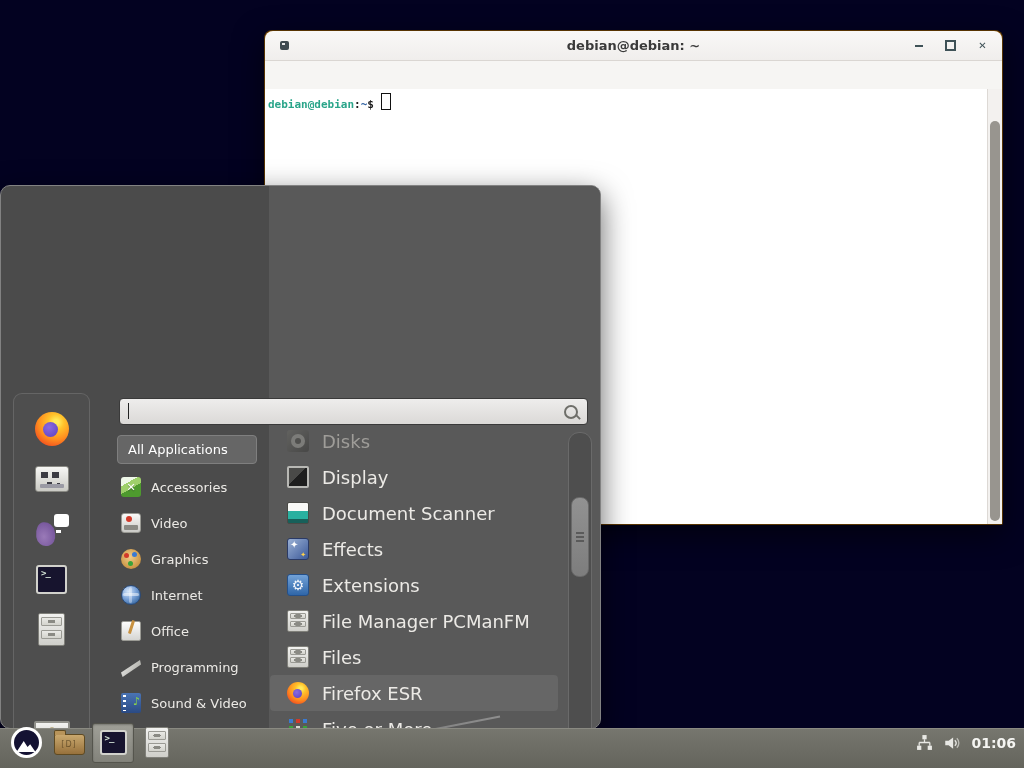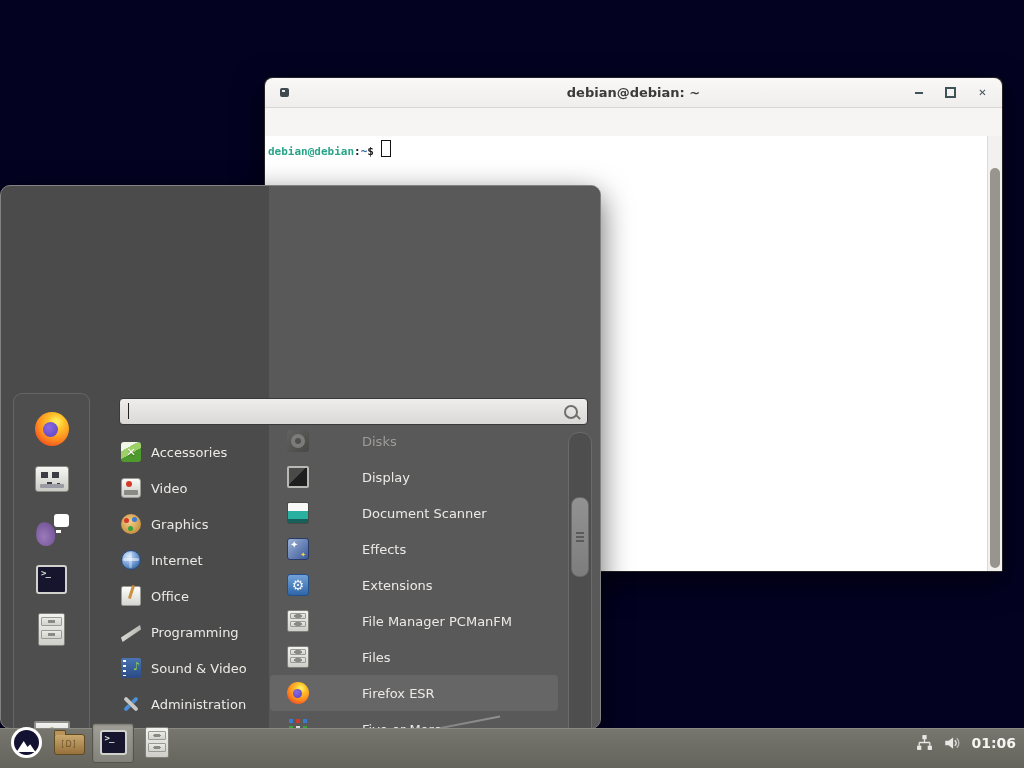--- a/index.html
+++ b/index.html
@@ -9,22 +9,22 @@
   
   .ico{position:relative;display:inline-block;flex:none;box-sizing:border-box;}
   .ci{width:20px;height:20px;}
   .ai{width:22px;height:22px;}
   .fi{width:34px;height:34px;}
   .ti{width:28px;height:28px;}
   .ico::before,.ico::after{box-sizing:border-box;}
 
   
   #terminal{position:absolute;left:264px;top:30px;width:737px;height:493px;z-index:1;
-    background:#404040;border:1px solid rgba(0,0,0,.45);border-radius:8px 8px 2px 2px;
-    box-shadow:0 10px 30px rgba(0,0,0,.55);margin-top:47px;}
+    background:#a16207;border:1px solid rgba(0,0,0,.45);border-radius:8px 8px 2px 2px;
+    box-shadow:0 10px 30px rgba(0,0,0,.55);}
   .titlebar{position:relative;height:29px;background:linear-gradient(#f9f8f7,#f0eeec);
     border-bottom:1px solid #dad6d2;border-radius:8px 8px 0 0;display:flex;align-items:center;}
   .win-icon{position:absolute;left:15px;top:10px;width:9px;height:9px;background:#3f4a50;border-radius:2px;}
   .win-icon::before{content:"";position:absolute;left:2px;top:2px;width:3px;height:2px;background:#e8e8e8;}
   .title{flex:1;text-align:center;font-weight:bold;font-size:13px;color:#3a3a3a;}
   .controls{position:absolute;right:8px;top:0;height:100%;display:flex;align-items:center;gap:9px;}
   .ctl{width:23px;height:20px;display:flex;align-items:center;justify-content:center;cursor:default;}
   .ctl-min::before{content:"";width:8px;height:2px;background:#3f5257;}
   .ctl-max::before{content:"";width:7px;height:7px;border:2px solid #3f5257;}
   .ctl-close::before{content:"✕";font-size:10px;font-weight:bold;color:#3f5257;}
@@ -66,21 +66,21 @@
   .cat-row{height:36px;display:flex;align-items:center;gap:10px;padding-left:16px;}
   .cat-row.selected{height:27px;width:128px;padding:0 0 0 10px;margin:1px 0 5px 12px;
     background:#666;border:1px solid #7f7f7f;border-radius:4px;}
   .clabel{font-size:13px;color:#eceae6;white-space:nowrap;}
   .cat-row.selected .clabel{color:#fff;}
 
   .apps-list{position:absolute;left:269px;top:239px;width:296px;height:468px;overflow:hidden;}
   .app-row{height:36px;display:flex;align-items:center;gap:13px;padding-left:17px;
     margin-right:8px;border-radius:4px;}
   .app-row:first-of-type{margin-top:-2px;}
-  .alabel{font-size:13px;color:#eceae6;white-space:nowrap;margin-left:40px;}
+  .alabel{font-size:18px;color:#eceae6;white-space:nowrap;}
   .app-row.highlighted{background:rgba(255,255,255,.08);}
   .app-row.dimmed .alabel{color:#9f9d99;}
   .app-row.dimmed .ico{opacity:.55;}
 
   .menu-scroll-track{position:absolute;left:567px;top:246px;width:22px;height:456px;
     background:#4e4e4e;border:1px solid #6a6a6a;border-radius:11px;}
   .menu-scroll-thumb{position:absolute;left:2px;top:64px;width:16px;height:78px;
     background:linear-gradient(#929292,#7d7d7d);border:1px solid #6a6a6a;border-radius:8px;}
   .menu-scroll-thumb::before{content:"";position:absolute;left:4px;right:4px;top:50%;height:2px;
     background:#5a5a5a;box-shadow:0 -4px 0 #5a5a5a,0 4px 0 #5a5a5a;transform:translateY(-50%);}
@@ -270,20 +270,24 @@
         </div>
       </div>
 
     <div class="search-box">
       <span class="search-caret"></span>
       <span class="mag"></span>
     </div>
 
     <div class="cats">
 
+    <div class="cat-row selected">
+
+          <span class="clabel">All Applications</span>
+        </div>
         <div class="cat-row">
           <span class="ico ci i-accessories"></span>
           <span class="clabel">Accessories</span>
         </div>
         <div class="cat-row">
           <span class="ico ci i-games"></span>
           <span class="clabel">Video</span>
         </div>
         <div class="cat-row">
           <span class="ico ci i-graphics"></span>

